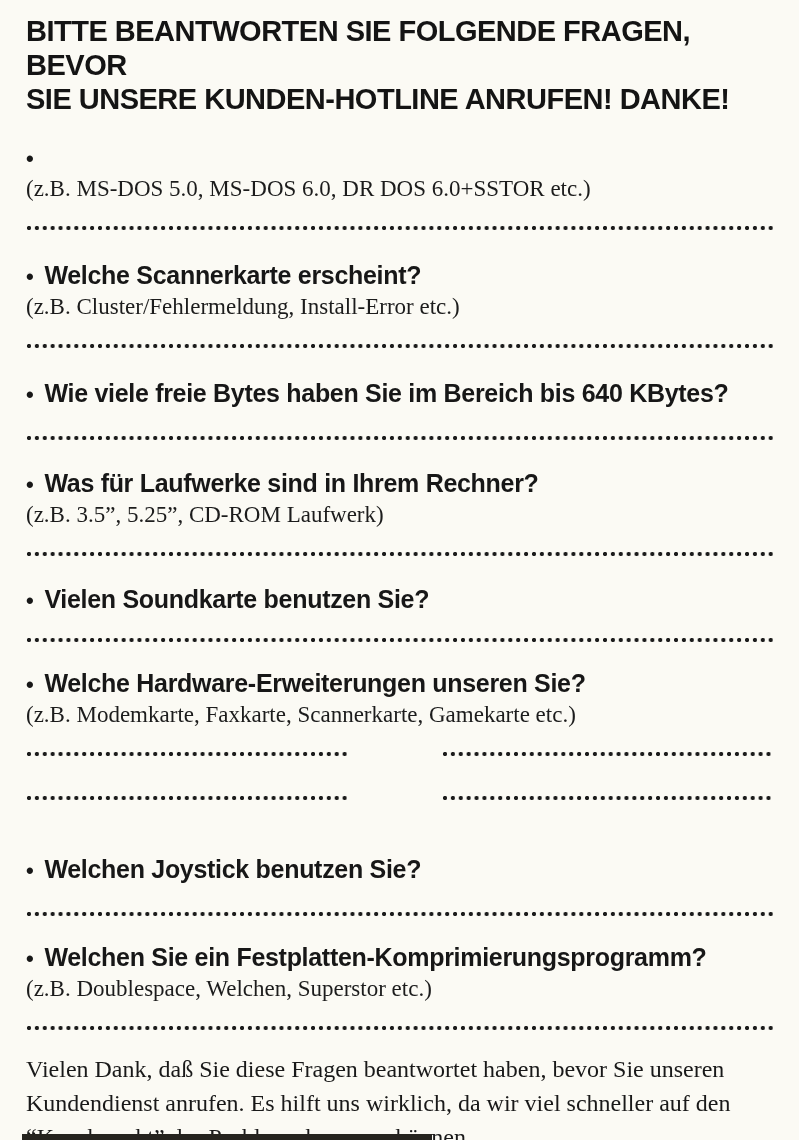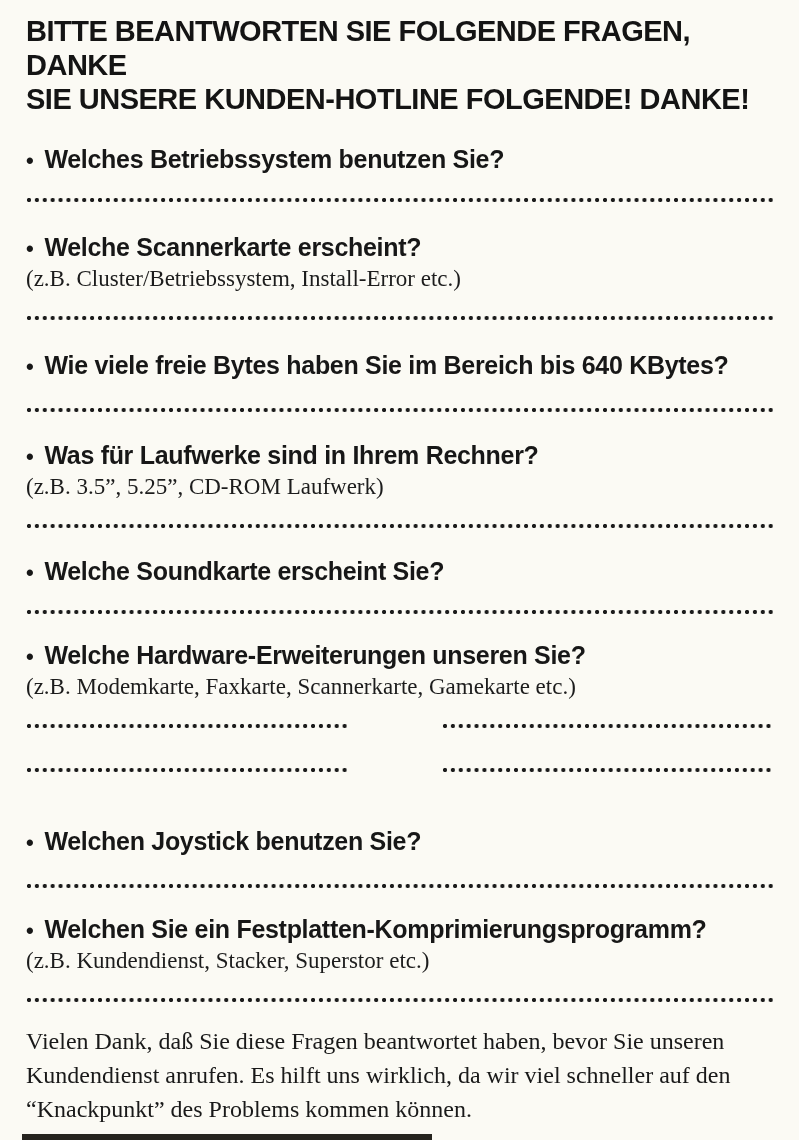--- a/index.html
+++ b/index.html
@@ -86,38 +86,38 @@
     height: 6px;
     background: #26241f;
   }
 </style>
 </head>
 <body>
 
 <div class="page">
 
   <div class="doc-header">
-    <span>BITTE BEANTWORTEN SIE FOLGENDE FRAGEN, DANKE</span>
-    <span>SIE UNSERE KUNDEN-HOTLINE FOLGENDE! DANKE!</span>
+    <span>BITTE BEANTWORTEN SIE FOLGENDE FRAGEN, BEVOR</span>
+    <span>SIE UNSERE KUNDEN-HOTLINE ANRUFEN! DANKE!</span>
   </div>
 
   <div class="q-block q1">
     <div class="q-label">
       <span class="bullet">•</span>
-      <span>Welches Betriebssystem benutzen Sie?</span>
     </div>
+    <div class="q-hint">(z.B. MS-DOS 5.0, MS-DOS 6.0, DR DOS 6.0+SSTOR etc.)</div>
     <div class="dots full gap-before-dots"></div>
   </div>
 
   <div class="q-block q2">
     <div class="q-label">
       <span class="bullet">•</span>
       <span>Welche Scannerkarte erscheint?</span>
     </div>
-    <div class="q-hint">(z.B. Cluster/Betriebssystem, Install-Error etc.)</div>
+    <div class="q-hint">(z.B. Cluster/Fehlermeldung, Install-Error etc.)</div>
     <div class="dots full gap-before-dots"></div>
   </div>
 
   <div class="q-block q3">
     <div class="q-label">
       <span class="bullet">•</span>
       <span>Wie viele freie Bytes haben Sie im Bereich bis 640 KBytes?</span>
     </div>
     <div class="dots full gap-before-dots-nohint"></div>
   </div>
@@ -127,21 +127,21 @@
       <span class="bullet">•</span>
       <span>Was für Laufwerke sind in Ihrem Rechner?</span>
     </div>
     <div class="q-hint">(z.B. 3.5”, 5.25”, CD-ROM Laufwerk)</div>
     <div class="dots full gap-before-dots"></div>
   </div>
 
   <div class="q-block q5">
     <div class="q-label">
       <span class="bullet">•</span>
-      <span>Welche Soundkarte erscheint Sie?</span>
+      <span>Vielen Soundkarte benutzen Sie?</span>
     </div>
     <div class="dots full gap-before-dots"></div>
   </div>
 
   <div class="q-block q6">
     <div class="q-label">
       <span class="bullet">•</span>
       <span>Welche Hardware-Erweiterungen unseren Sie?</span>
     </div>
     <div class="q-hint">(z.B. Modemkarte, Faxkarte, Scannerkarte, Gamekarte etc.)</div>
@@ -163,21 +163,21 @@
       <span>Welchen Joystick benutzen Sie?</span>
     </div>
     <div class="dots full gap-before-dots-nohint"></div>
   </div>
 
   <div class="q-block q8">
     <div class="q-label">
       <span class="bullet">•</span>
       <span>Welchen Sie ein Festplatten-Komprimierungsprogramm?</span>
     </div>
-    <div class="q-hint">(z.B. Kundendienst, Stacker, Superstor etc.)</div>
+    <div class="q-hint">(z.B. Doublespace, Welchen, Superstor etc.)</div>
     <div class="dots full gap-before-dots"></div>
   </div>
 
   <div class="footer-note">Vielen Dank, daß Sie diese Fragen beantwortet haben, bevor Sie unseren Kundendienst anrufen. Es hilft uns wirklich, da wir viel schneller auf den “Knackpunkt” des Problems kommen können.</div>
 
 </div>
 
 <div class="bottom-bar"></div>
 
 </body></html>

